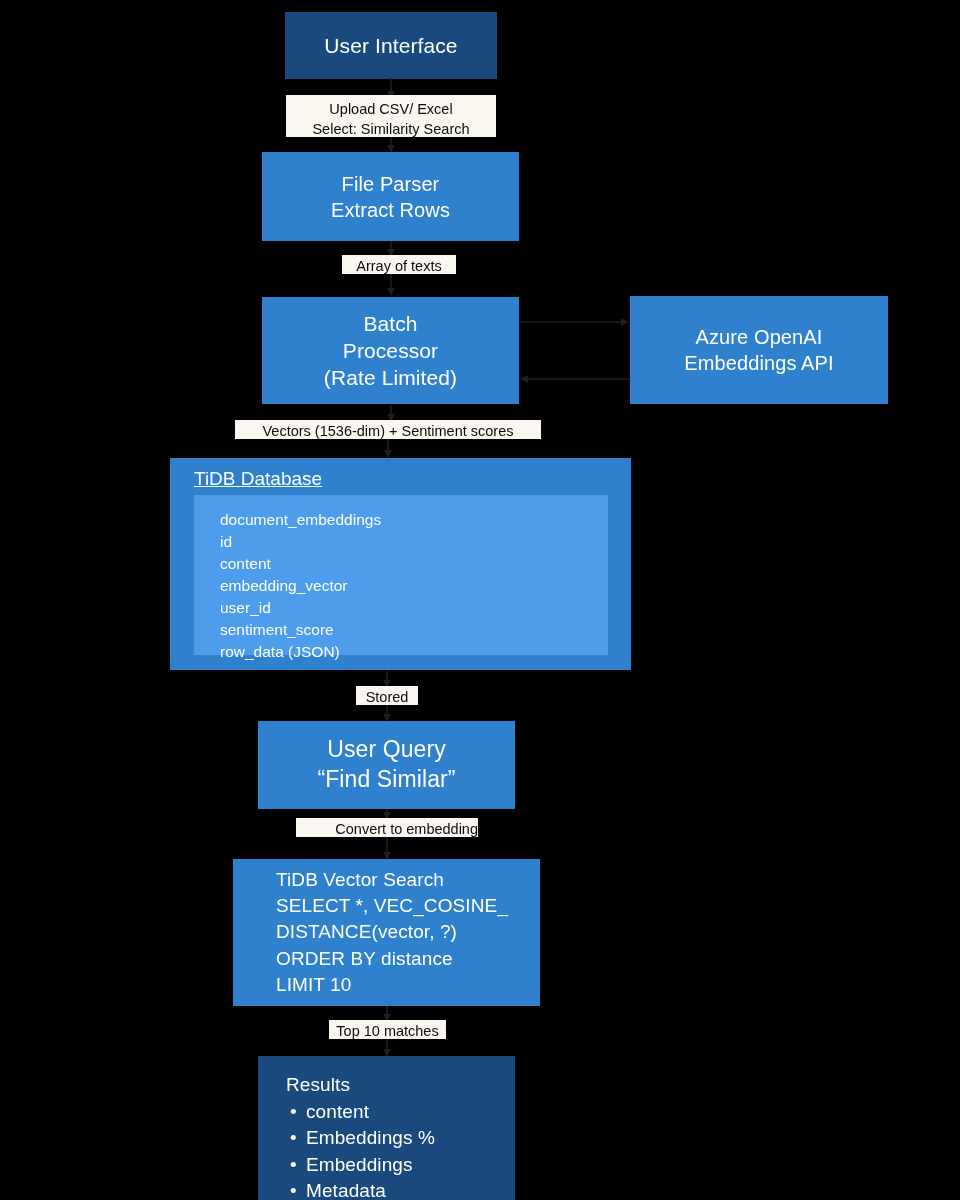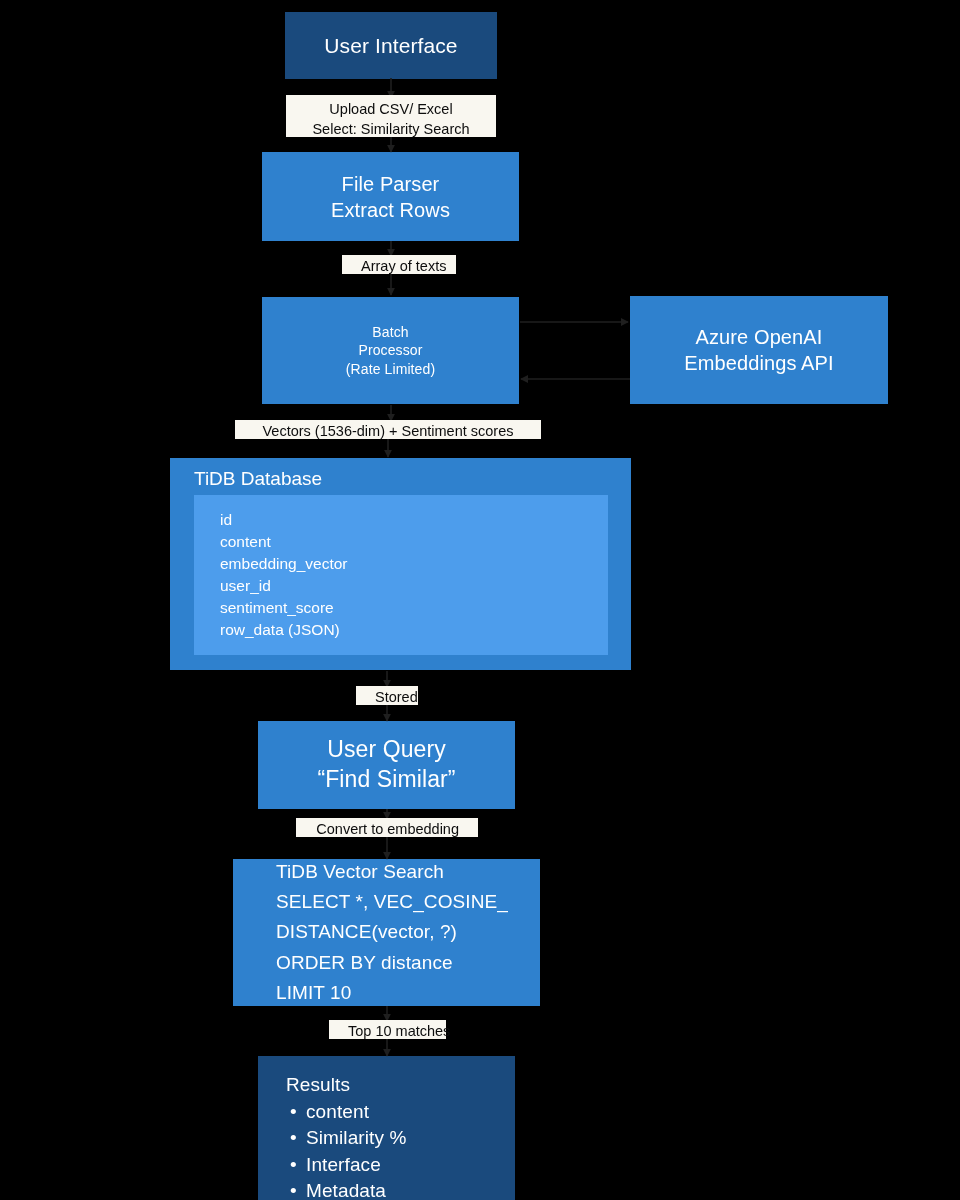--- a/index.html
+++ b/index.html
@@ -42,52 +42,52 @@
   .lightblue { background: #4d9dec; }
 
   
   .edge-label {
     position: absolute;
     background: #f9f7f0;
     color: #0d0d0d;
     font-size: 14.5px;
     line-height: 1.38;
     text-align: center;
-    padding: 1px 19px;
+    padding: 1px 0;
     box-sizing: border-box;
     white-space: pre;
     z-index: 6;
   }
 
   
   .subgraph {
     position: absolute;
     box-sizing: border-box;
   }
   .subgraph-title {
     position: absolute;
     color: #ffffff;
     font-size: 19px;
     white-space: pre;
+    text-decoration: underline;
   }
   .subgraph-inner {
     position: absolute;
     box-sizing: border-box;
     color: #ffffff;
     font-size: 15.5px;
     line-height: 1.42;
     padding: 14px 0 14px 26px;
   }
   .subgraph-inner .line { display: block; white-space: pre; }
 
   
   .node.left {
     align-items: flex-start;
     text-align: left;
-    justify-content: space-between;
   }
   .node.left .line { padding-left: 0; }
 
   .bullet-list { list-style: none; margin: 0; padding: 0; }
   .bullet-list li {
     white-space: pre;
     padding-left: 20px;
     position: relative;
   }
   .bullet-list li::before {
@@ -149,36 +149,37 @@
   <div class="edge-label" style="left:286px; top:95px; width:210px; height:42px; padding-top:4px;">Upload CSV/ Excel
 Select: Similarity Search</div>
 
   <div class="node blue" style="left:262px; top:152px; width:257px; height:89px; font-size:20px;">
     <span class="line">File Parser</span>
     <span class="line">Extract Rows</span>
   </div>
 
   <div class="edge-label" style="left:334px; top:255px; width:114px; height:19px;margin-left:8px;">Array of texts</div>
 
-  <div class="node blue" style="left:262px; top:297px; width:257px; height:107px; font-size:14px;">
+  <div class="node blue" style="left:262px; top:297px; width:257px; height:107px; font-size:21px;">
     <span class="line">Batch</span>
     <span class="line">Processor</span>
     <span class="line">(Rate Limited)</span>
   </div>
 
   <div class="node blue" style="left:630px; top:296px; width:258px; height:108px; font-size:20px;">
     <span class="line">Azure OpenAI</span>
     <span class="line">Embeddings API</span>
   </div>
 
   <div class="edge-label" style="left:235px; top:420px; width:306px; height:19px;">Vectors (1536-dim) + Sentiment scores</div>
 
   <div class="subgraph blue" style="left:170px; top:458px; width:461px; height:212px;">
     <div class="subgraph-title" style="left:24px; top:10px;">TiDB Database</div>
     <div class="subgraph-inner lightblue" style="left:24px; top:37px; width:414px; height:160px;">
+      <span class="line">document_embeddings</span>
       <span class="line">id</span>
       <span class="line">content</span>
       <span class="line">embedding_vector</span>
       <span class="line">user_id</span>
       <span class="line">sentiment_score</span>
       <span class="line">row_data (JSON)</span>
     </div>
   </div>
 
   <div class="edge-label" style="left:356px; top:686px; width:62px; height:19px;">Stored</div>
@@ -197,19 +198,19 @@
     <span class="line">ORDER BY distance</span>
     <span class="line">LIMIT 10</span>
   </div>
 
   <div class="edge-label" style="left:329px; top:1020px; width:117px; height:19px;">Top 10 matches</div>
 
   <div class="node navy left" style="left:258px; top:1056px; width:257px; height:160px; font-size:19px; padding-left:28px; justify-content:flex-start; padding-top:16px; line-height:1.40;">
     <span class="line">Results</span>
     <ul class="bullet-list">
       <li>content</li>
-      <li>Similarity %</li>
-      <li>Interface</li>
+      <li>Embeddings %</li>
+      <li>Embeddings</li>
       <li>Metadata</li>
     </ul>
   </div>
 
 </div>
 
 </body></html>

